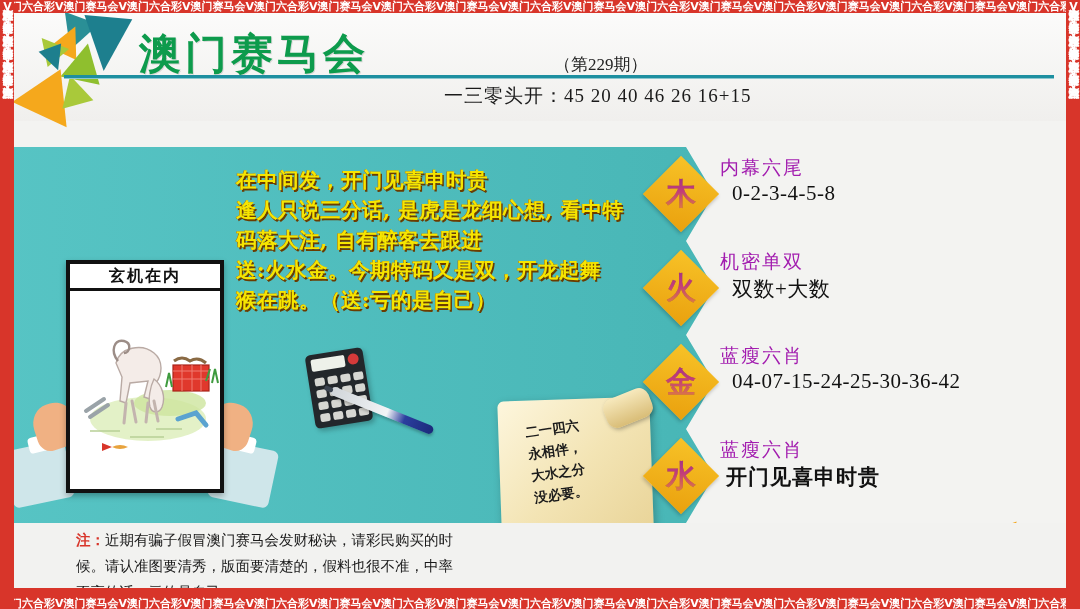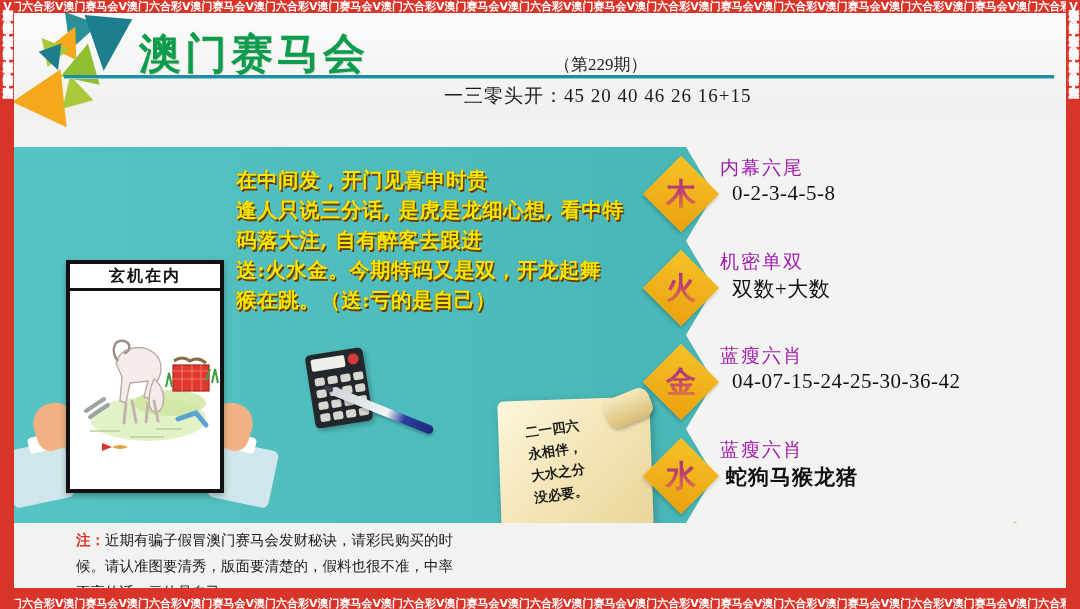--- a/index.html
+++ b/index.html
@@ -272,21 +272,21 @@
       </div>
       <div class="etitle">蓝瘦六肖</div>
       <div class="evalue">04-07-15-24-25-30-36-42</div>
     </div>
 
     <div class="erow" style="top:422px;">
       <div class="badge">
         <span>水</span>
       </div>
       <div class="etitle">蓝瘦六肖</div>
-      <div class="evalue zodiac">蛇狗马猴龙猪</div>
+      <div class="evalue zodiac">开门见喜申时贵</div>
     </div>
 
     <div class="tri" style="left:960px;top:516px;border-left:26px solid transparent;border-right:26px solid transparent;border-bottom:46px solid #f5a81c;transform:rotate(160deg);"></div>
     <div class="tri" style="left:986px;top:530px;border-left:30px solid transparent;border-right:30px solid transparent;border-bottom:48px solid #a9c93a;transform:rotate(200deg);"></div>
     <div class="tri" style="left:946px;top:540px;border-left:14px solid transparent;border-right:14px solid transparent;border-bottom:34px solid #1d7f8e;transform:rotate(8deg);"></div>
 
     <div id="noteBox">
       <div id="note">
         <div><b class="red">注：</b><span>近期有骗子假冒澳门赛马会发财秘诀，请彩民购买的时</span></div>
         <div>候。请认准图要清秀，版面要清楚的，假料也很不准，中率</div>

